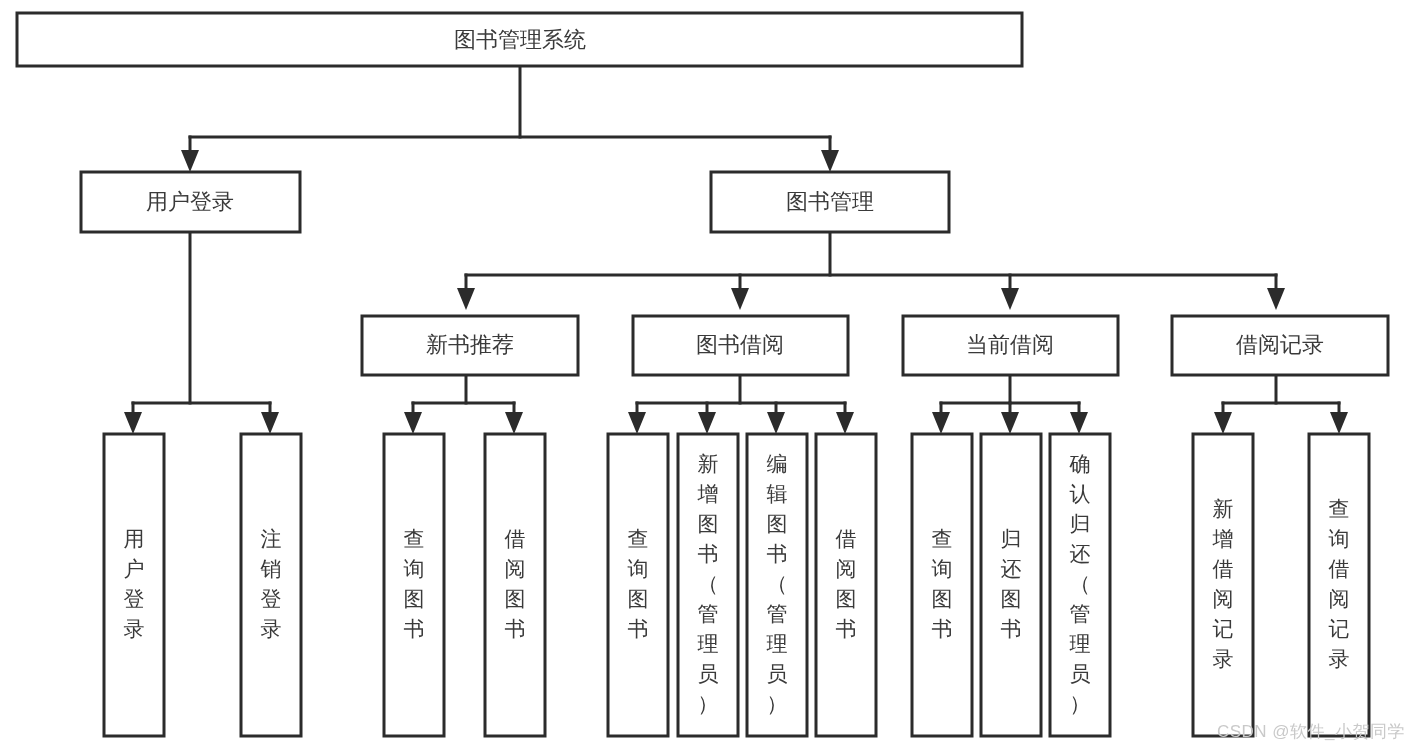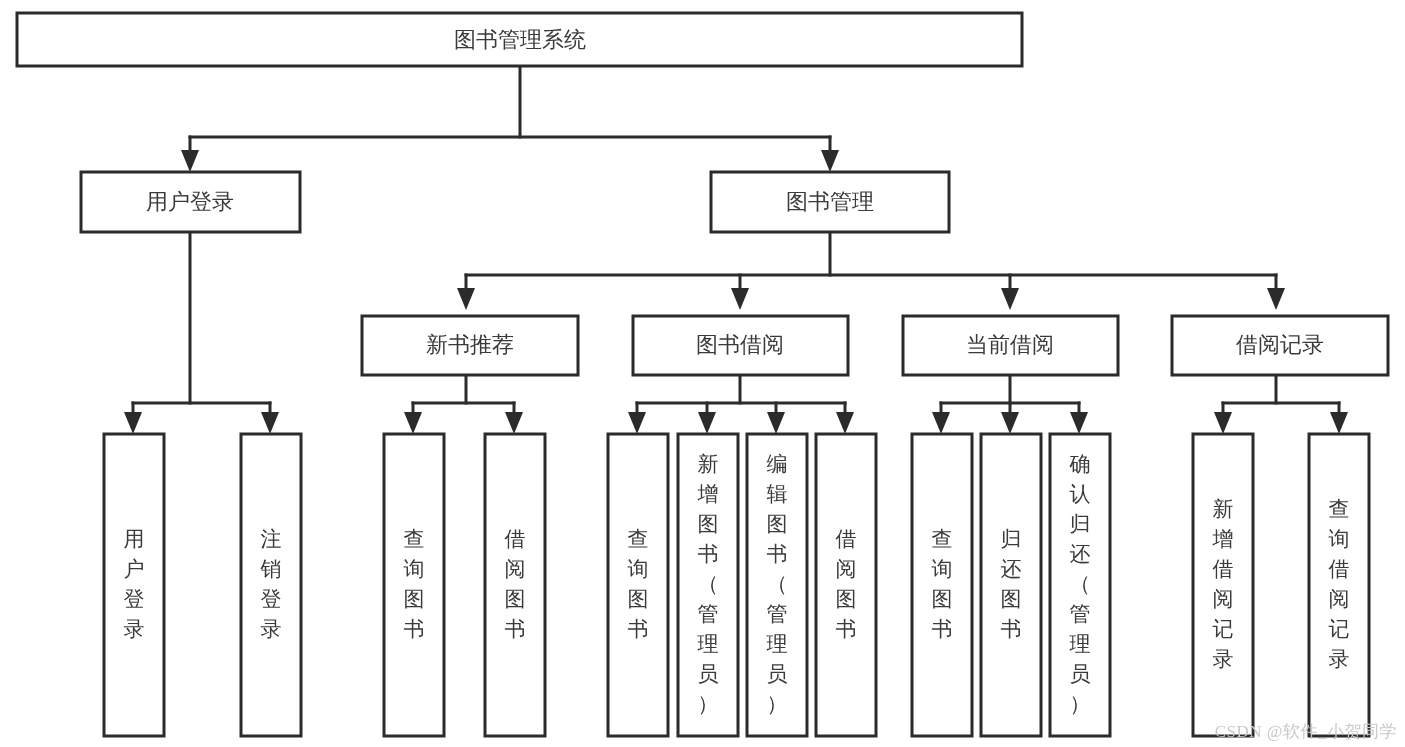--- a/index.html
+++ b/index.html
@@ -17,24 +17,24 @@
     fill:#3a3a3a;
     font-family:"DejaVu Sans","Liberation Sans",sans-serif;
     font-size:22px;
     text-anchor:middle;
     dominant-baseline:middle;
     white-space:pre;
   }
   .node-label.vertical{font-size:21px;}
   .watermark{
     position:absolute;
-    right:8px;bottom:4px;
+    right:0;bottom:4px;
     color:#c9c9c9;
     font-size:17px;
-    font-family:Liberation Serif, serif;
+    font-family:Liberation Sans, sans-serif;
     letter-spacing:0.5px;
     user-select:none;
     pointer-events:none;
   }
 </style>
 </head>
 <body>
 
 <div id="diagram-root">
 

